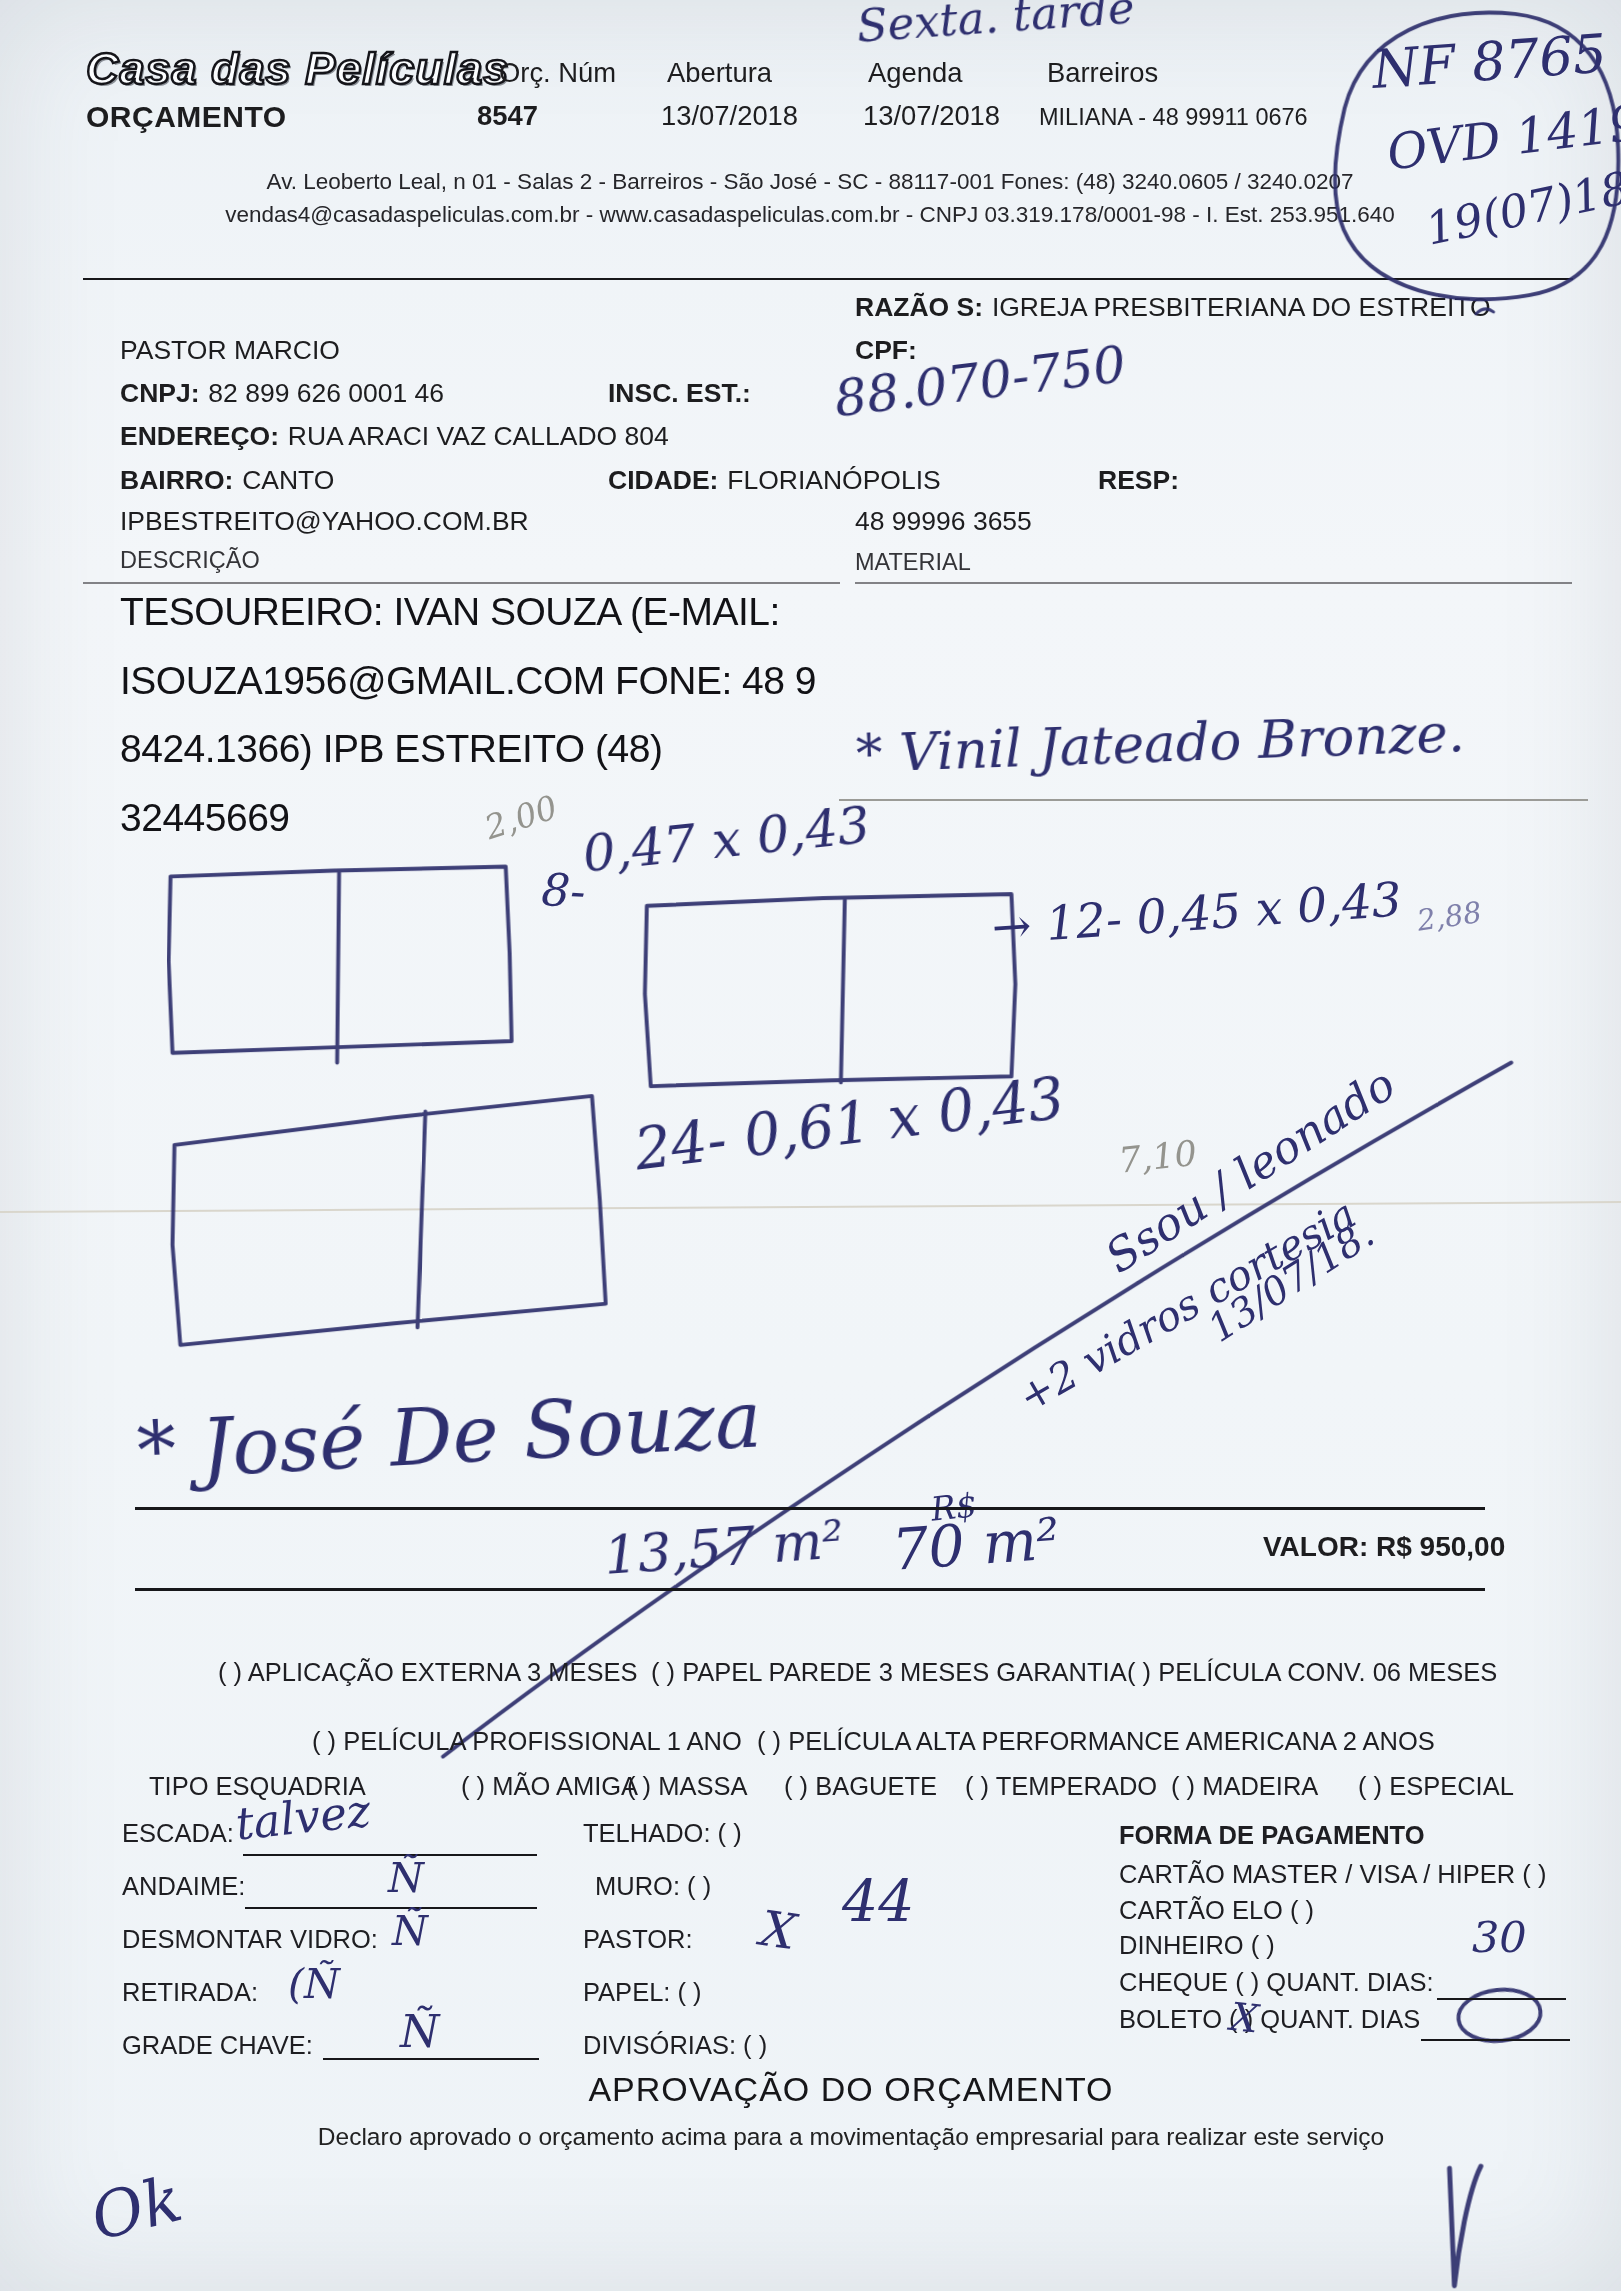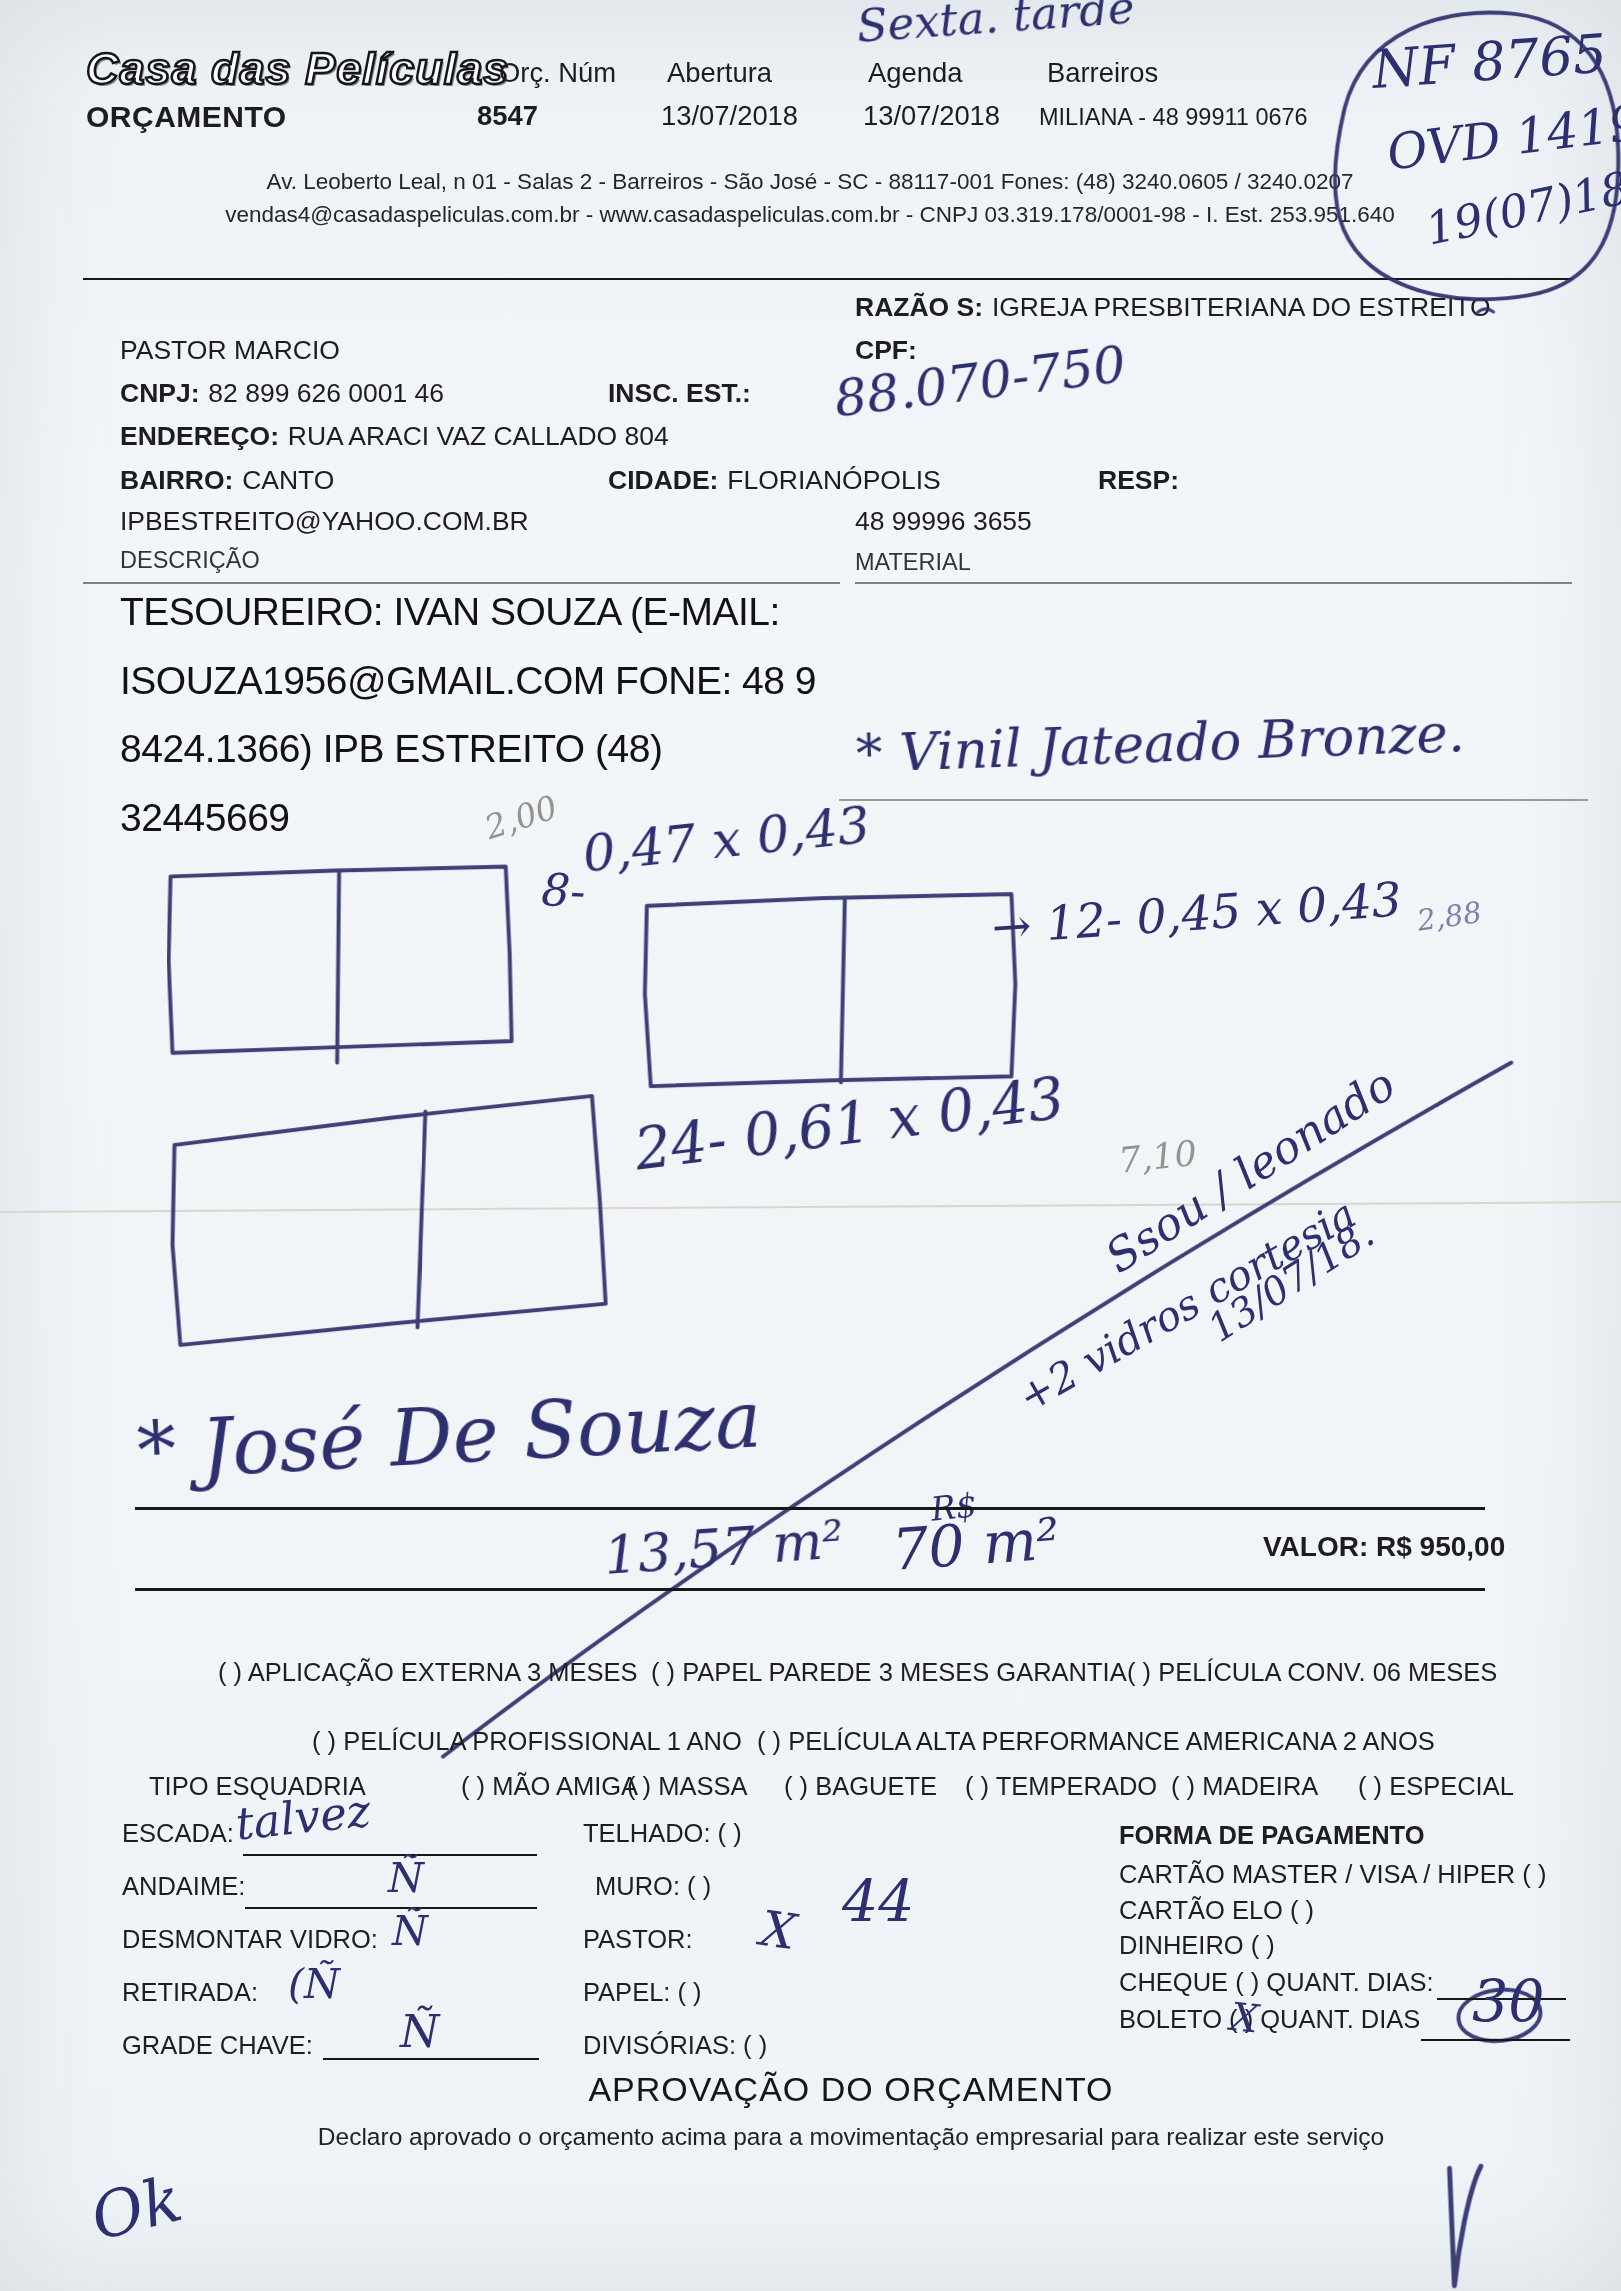--- a/index.html
+++ b/index.html
@@ -174,21 +174,21 @@
 
   <div class="abs pay" style="left:1119px;top:1821px;font-weight:bold;">FORMA DE PAGAMENTO</div>
   <div class="abs pay" style="left:1119px;top:1860px;">CARTÃO MASTER / VISA / HIPER  (  )</div>
   <div class="abs pay" style="left:1119px;top:1896px;">CARTÃO ELO  (  )</div>
   <div class="abs pay" style="left:1119px;top:1931px;">DINHEIRO  (  )</div>
   <div class="abs pay" style="left:1119px;top:1968px;">CHEQUE  (  )  QUANT. DIAS:</div>
   <div class="line" style="left:1437px;top:1998px;width:129px;height:2px;"></div>
   <div class="abs pay" style="left:1119px;top:2005px;">BOLETO  (  )  QUANT. DIAS</div>
   <div class="line" style="left:1421px;top:2039px;width:149px;height:2px;"></div>
   <div class="abs hw" style="left:1233px;top:1994px;font-size:39px;transform:rotate(6deg);">X</div>
-  <div class="abs hw" style="left:1472px;top:1968px;font-size:57px;">30</div>
+  <div class="abs hw" style="left:1472px;top:1912px;font-size:43px;">30</div>
 
   <div class="abs appr-t ctr" style="left:108px;top:2070px;width:1486px;">APROVAÇÃO DO ORÇAMENTO</div>
   <div class="abs appr-d ctr" style="left:108px;top:2123px;width:1486px;">Declaro aprovado o orçamento acima para a movimentação empresarial para realizar este serviço</div>
 
   <div class="abs hw" style="left:84px;top:2184px;font-size:63px;transform:rotate(-14deg);">Ok</div>
 
 </div>
 
 
 </body></html>

